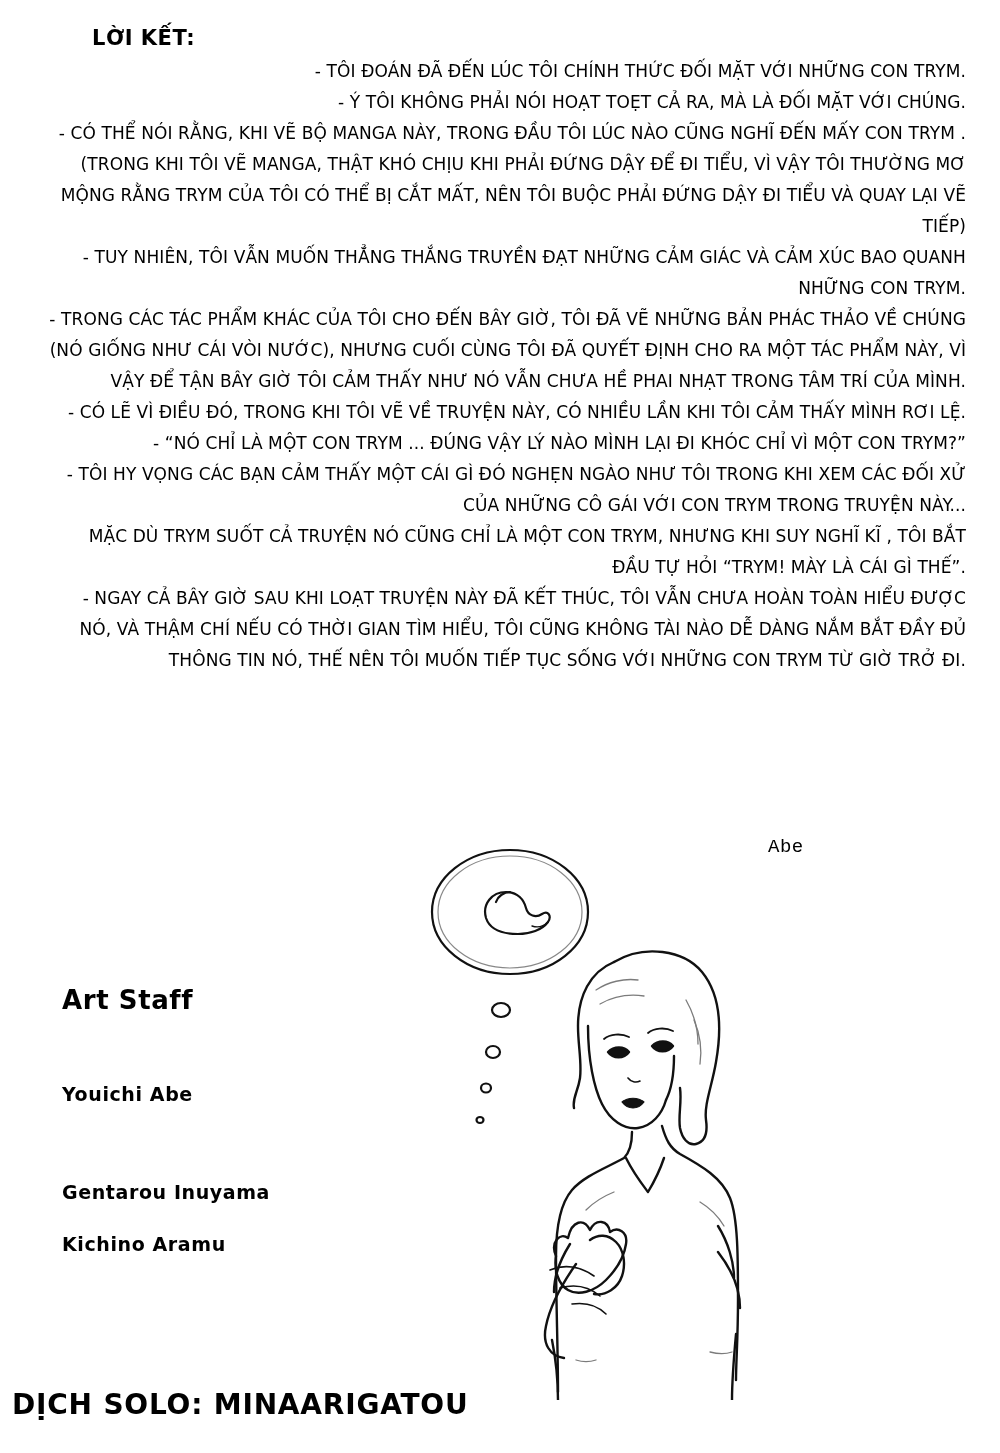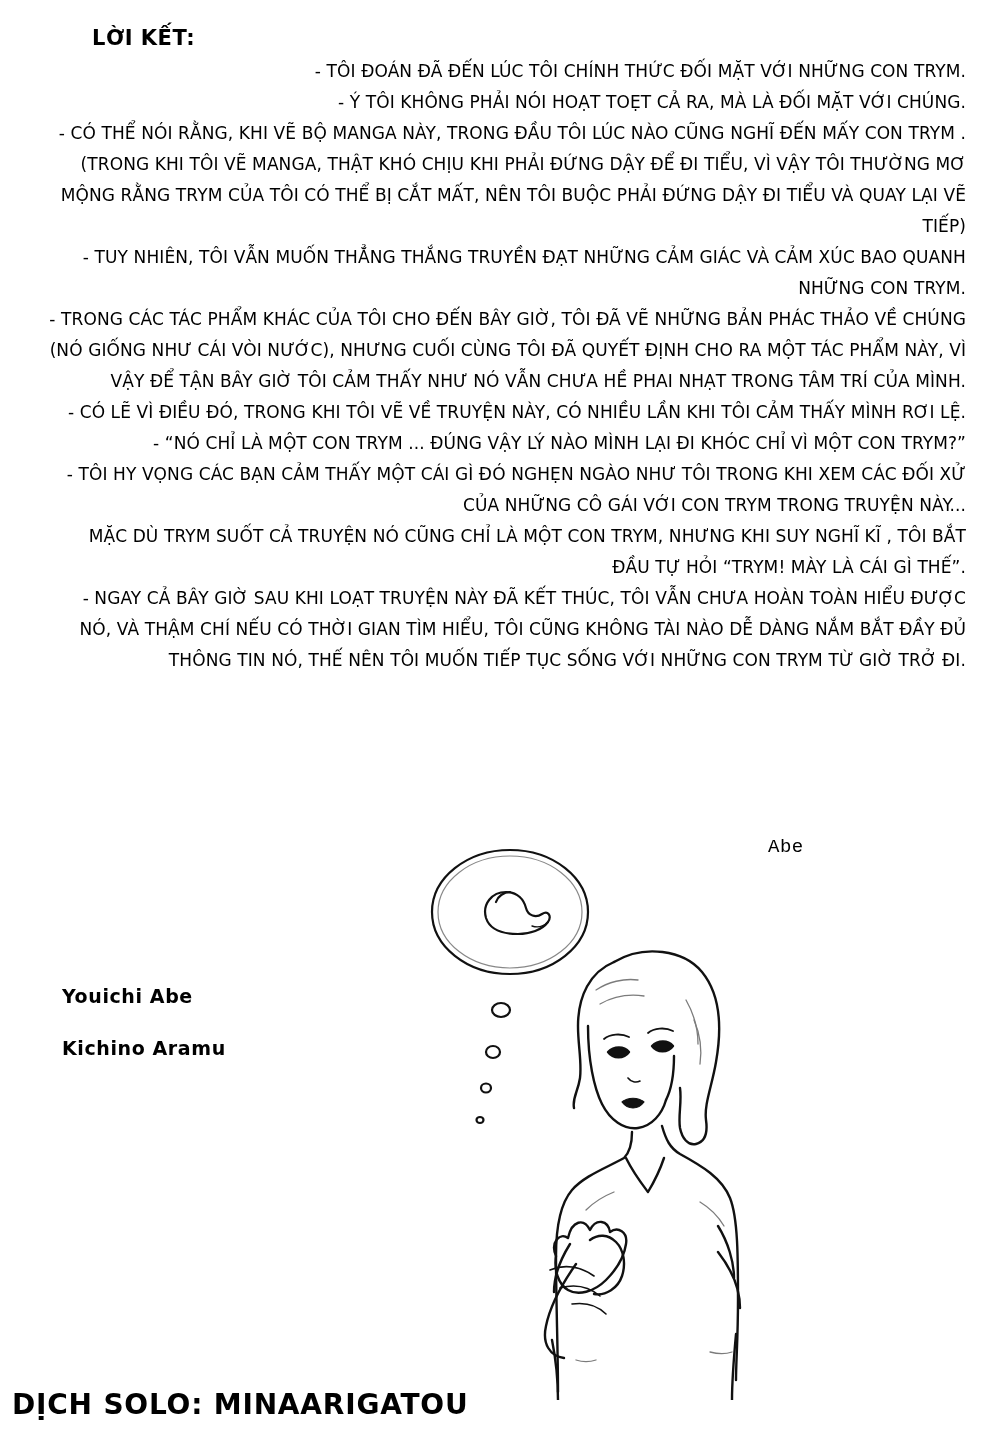--- a/index.html
+++ b/index.html
@@ -189,19 +189,21 @@
         <path d="M294 180 c6 14 8 30 6 44"></path>
         <path d="M186 370 c8 -8 18 -14 28 -18"></path>
         <path d="M300 362 c10 6 18 14 24 24"></path>
         <path d="M176 520 c6 2 14 2 20 0"></path>
         <path d="M310 512 c8 2 16 2 22 0"></path>
       </g>
     </svg>
   </div>
 
   <div class="credits">
+    <div class="credit-heading">Art Staff</div>
     <div class="credit-name">Youichi Abe</div>
+    <div class="credit-name gap-big">Gentarou Inuyama</div>
     <div class="credit-name gap-small">Kichino Aramu</div>
   </div>
 
   <div class="translator">DỊCH SOLO: MINAARIGATOU</div>
 
 </div>
 
 </body></html>

